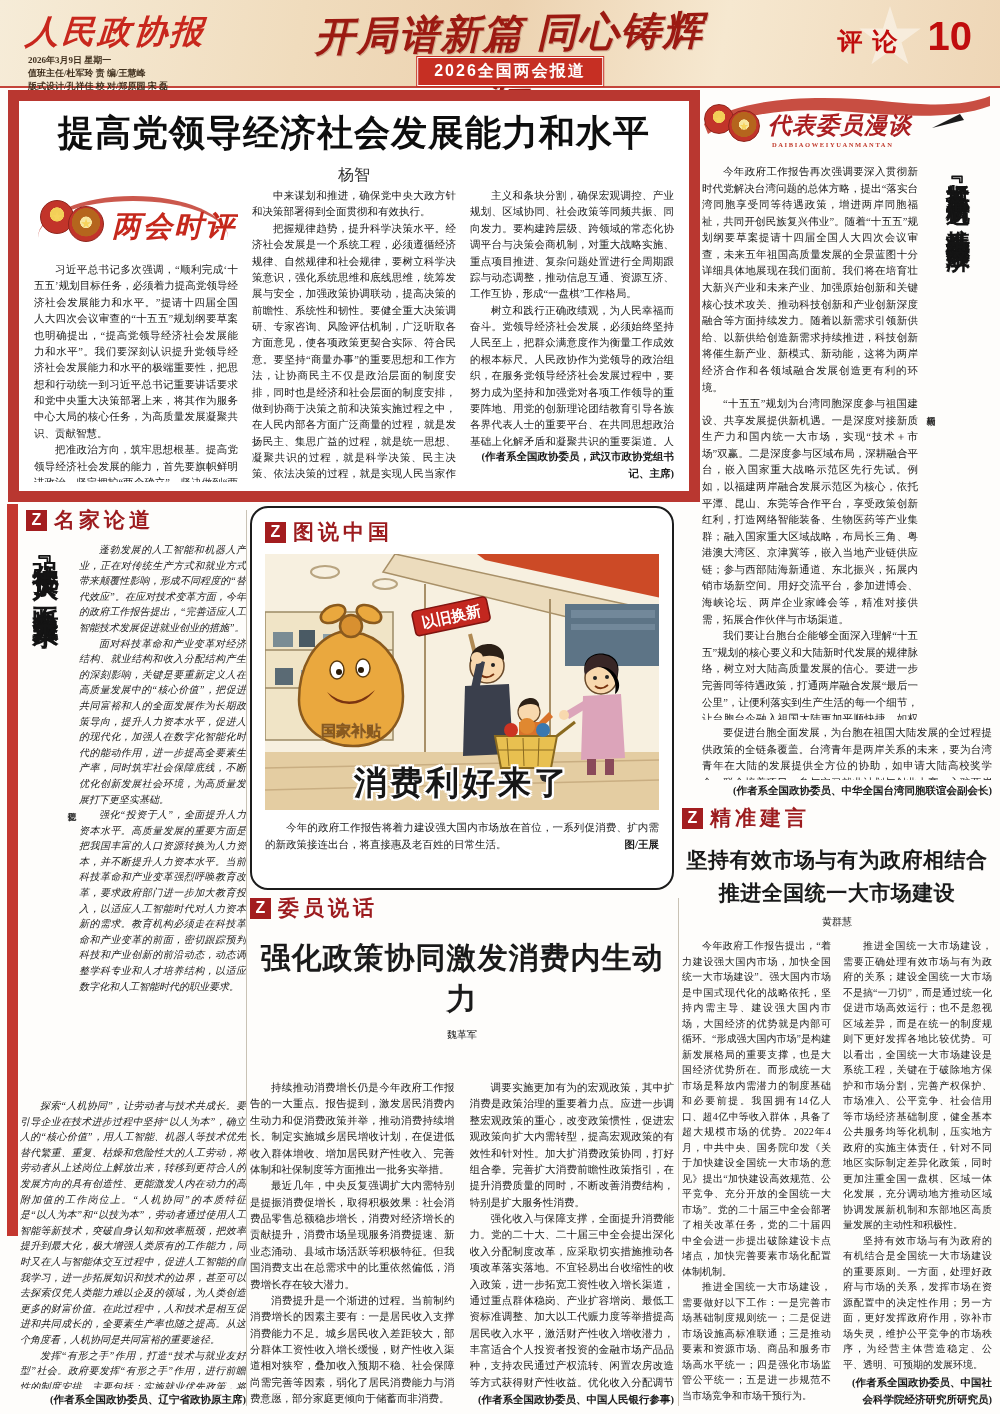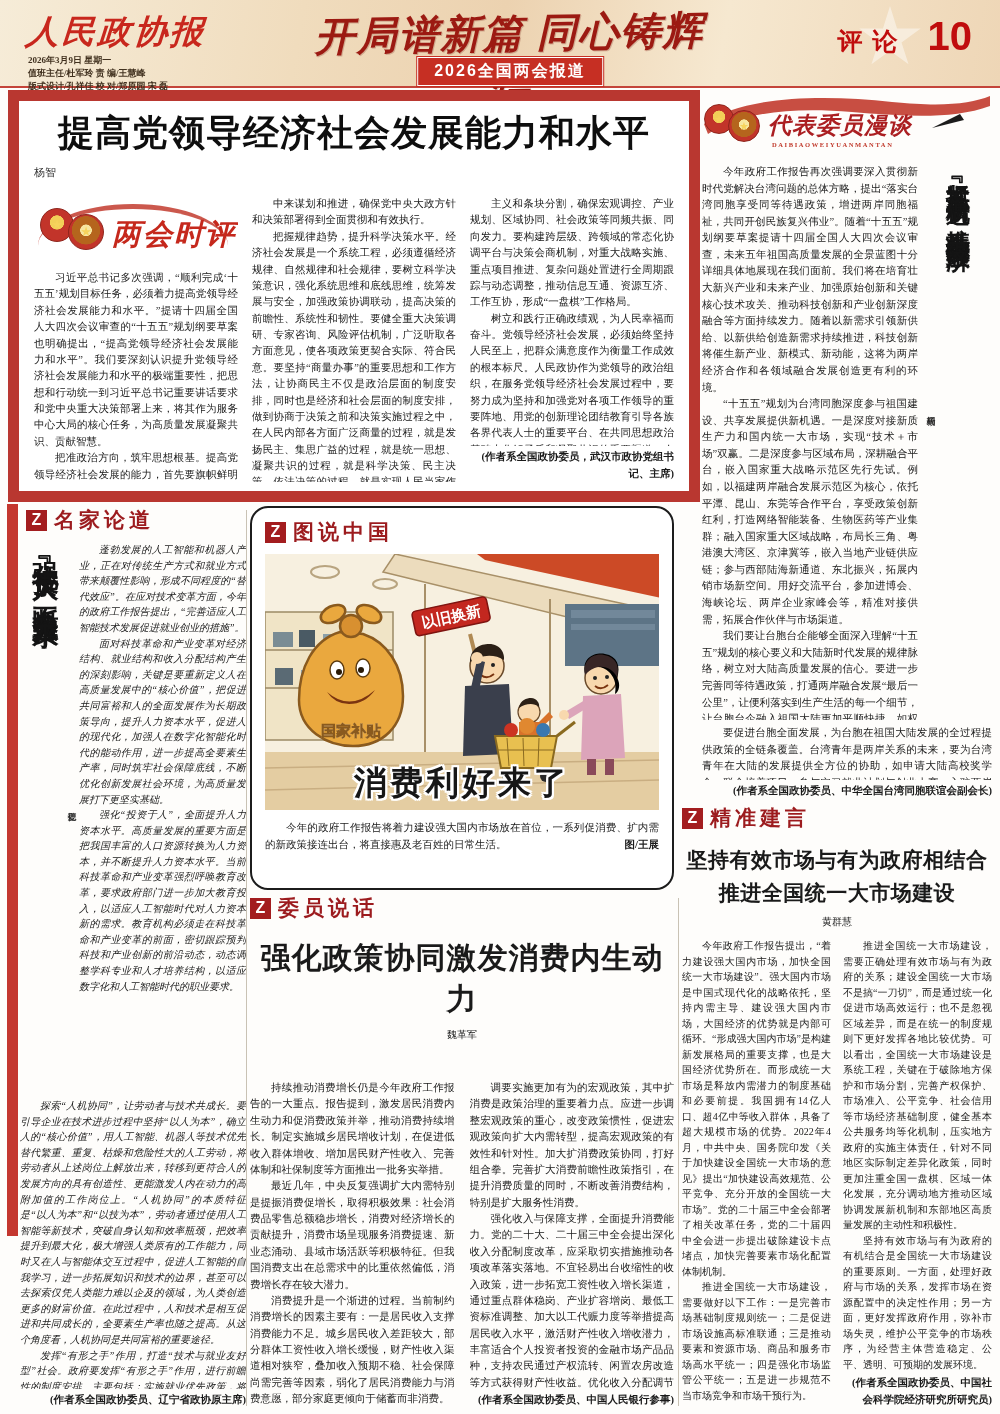--- a/index.html
+++ b/index.html
@@ -57,21 +57,21 @@
   
   .lead {
     position:absolute; left:8px; top:90px; width:692px; height:412px;
     border:11px solid #b93730; background:#fff; padding:4px 15px 9px;
     display:flex; flex-direction:column;
   }
   .lead-title {
     text-align:center; font-family:"Liberation Sans","DejaVu Sans",sans-serif;
     font-weight:900; font-size:36px; letter-spacing:1px; color:#0e0e0e; margin-top:4px;
   }
-  .lead-author { text-align:left; font-size:11px; margin:7px 0 16px; color:#333; }
+  .lead-author { text-align:center; font-size:16px; margin:7px 0 2px; color:#333; }
   .lead-cols { display:flex; gap:14px; flex:1; min-height:0; }
   .lead-col { flex:1; font-size:10.5px; line-height:1.56; text-align:justify; overflow:hidden;
     display:flex; flex-direction:column; }
   .lead-col .paras { flex:1; min-height:0; overflow:hidden; }
   .shiping-badge { position:relative; height:64px; margin:2px 4px 8px; flex:none; }
   .shiping-arc { position:absolute; left:0; top:6px; width:190px; height:46px;
     border-top:5px solid #c23b2e; border-radius:50% 50% 0 0 / 90% 90% 0 0; opacity:.85; }
   .emblem { position:absolute; border-radius:50%; display:flex; align-items:center; justify-content:center;
     font-size:13px; color:#f6d35c; border:1px solid #8e241c; }
   .emblem.nat { left:2px; top:10px; width:34px; height:34px;

